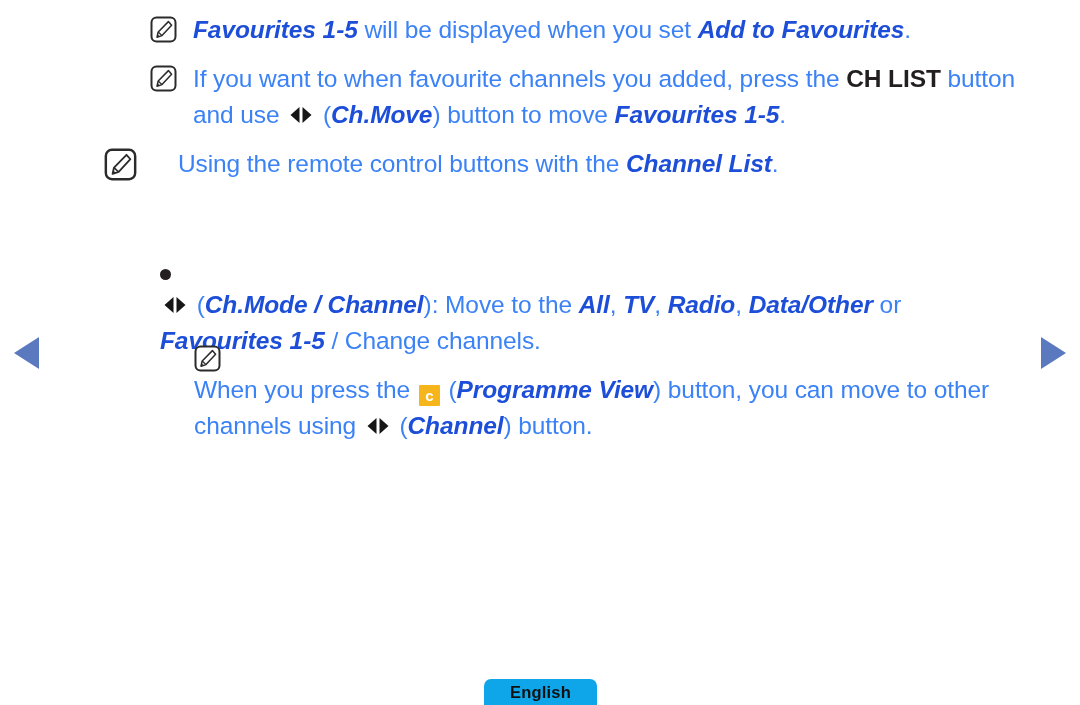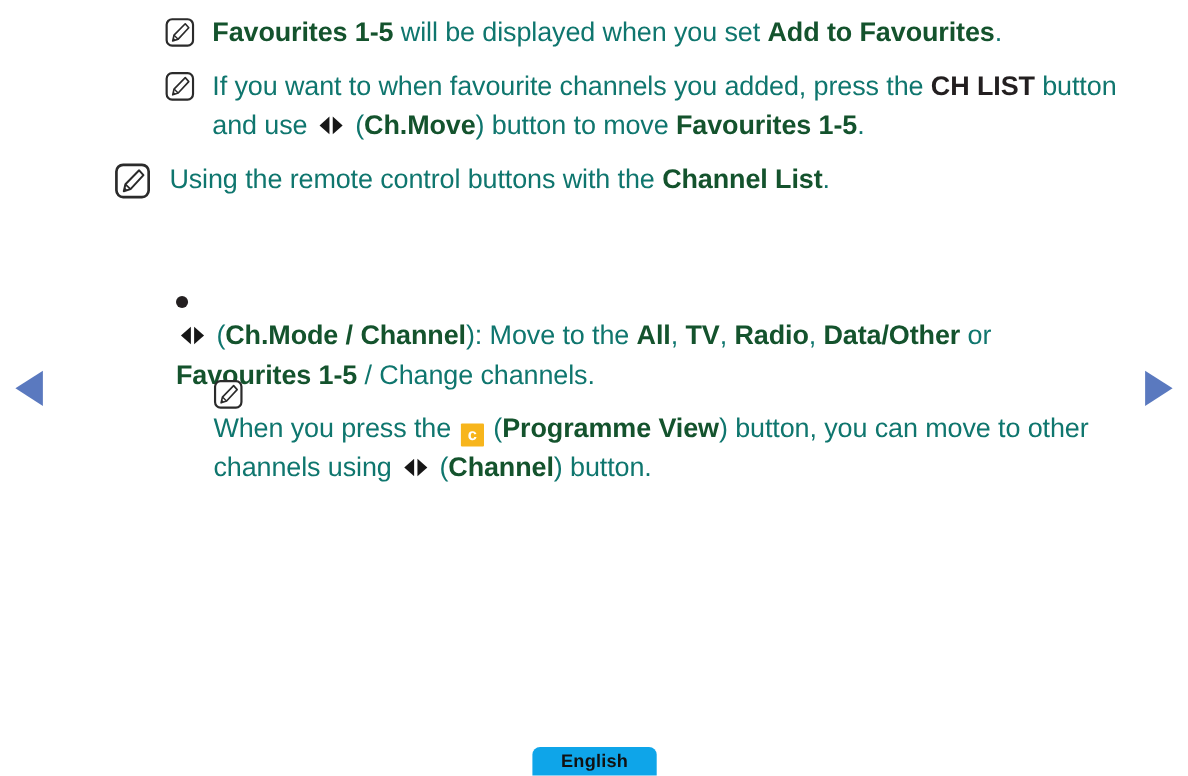--- a/index.html
+++ b/index.html
@@ -10,22 +10,22 @@
     width: 1080px;
     height: 705px;
     background: #ffffff;
     font-family: "Liberation Sans", sans-serif;
     color: #231f20;
     overflow: hidden;
     position: relative;
   }
 
   
-  .blue { color: #14532d; font-weight: bold; }
-  .blk { color: #0f766e; }
+  .blue { color: #1d4ed8; font-weight: bold; font-style: italic; }
+  .blk { color: #3b82f6; }
   .bold { font-weight: bold; }
 
   
   #page {
     position: absolute;
     left: 0; top: 0;
     width: 1080px; height: 705px;
   }
 
   
@@ -80,21 +80,21 @@
   .row .marker { flex: 0 0 auto; }
   .row .txt {
     font-size: 24.5px;
     line-height: 36px;
     letter-spacing: -0.1px;
   }
 
   
   #note1 { left: 150px;  top: 12px;  width: 880px; }
   #note2 { left: 150px;  top: 61px;  width: 880px; }
-  #note3 { left: 104px;  top: 146px; width: 920px; }
+  #note3 { left: 104px;  top: 146px; width: 920px; gap: 24px; }
   #note4 { left: 194px;  top: 341px; width: 830px; flex-direction: column; }
 
   #note1 .marker, #note2 .marker { margin-right: 16px; margin-top: 4px; }
   #note3 .marker { margin-right: 17px; margin-top: 2px; }
   #note4 .marker { margin-right: 16px; margin-top: 4px; }
 
   
   #bullet1 { left: 160px; top: 190px; width: 870px; }
   #bullet2 { left: 160px; top: 263px; width: 870px; flex-direction: column; }
   #bullet1 .marker, #bullet2 .marker { margin-right: 23px; margin-top: 6px; }

